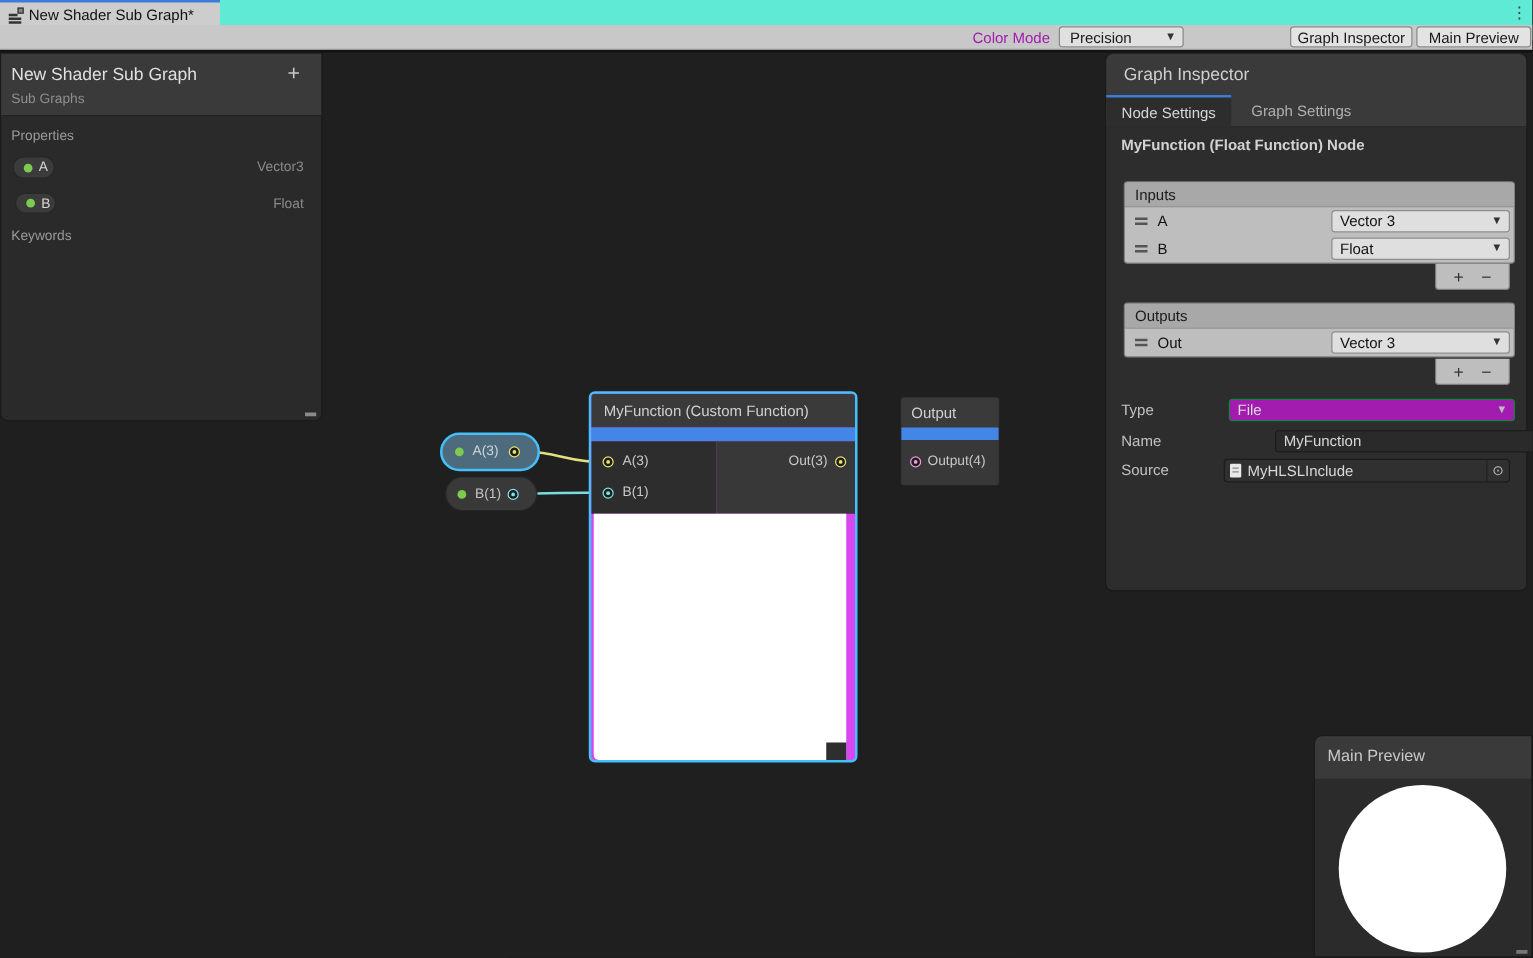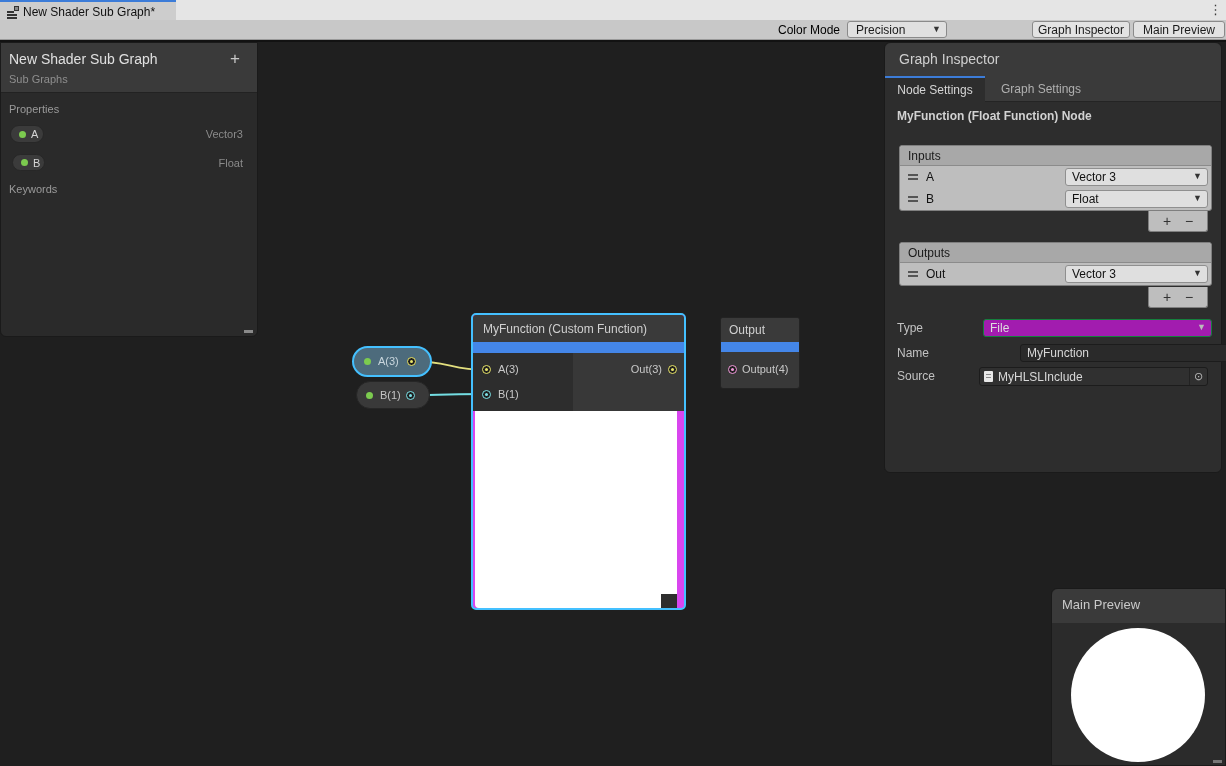--- a/index.html
+++ b/index.html
@@ -2,38 +2,38 @@
 <html><head>
 <meta charset="utf-8">
 <style>
   * { margin:0; padding:0; box-sizing:border-box; }
   html,body { width:1226px; height:766px; overflow:hidden; background:#1F1F1F;
               font-family:"Liberation Sans", sans-serif; }
   .abs { position:absolute; }
   #app { position:relative; width:1226px; height:766px; background:#1F1F1F; }
 
   
-  #tabstrip { left:0; top:0; width:1226px; height:32px; background:#e5e5e5; }
+  #tabstrip { left:0; top:0; width:1226px; height:32px; background:#5eead4; }
   #doc-tab { left:0; top:0; width:176px; height:20px; background:#CDCDCD;
              border-top:2px solid #3C7CD8; }
   .tab-icon { position:absolute; left:7px; top:4px; width:12px; height:12px; }
   .tab-icon .sq { position:absolute; right:0; top:0; width:5px; height:5px; border:1px solid #333; background:#888; }
   .tab-icon .l1,.tab-icon .l2,.tab-icon .l3 { position:absolute; left:0; height:2px; background:#333; }
   .tab-icon .l1 { top:5px; width:7px; } .tab-icon .l2 { top:8px; width:10px; } .tab-icon .l3 { top:11px; width:10px; }
   #doc-tab .label { position:absolute; left:23px; top:3px; font-size:12px; color:#111; white-space:nowrap; }
   #kebab { right:4px; top:2px; font-size:13px; color:#3a3a3a; letter-spacing:0; cursor:pointer; }
 
   
   #toolbar { left:0; top:20px; width:1226px; height:20px; background:#C8C8C8;
              border-bottom:1px solid #9A9A9A; }
   .tb-left { position:absolute; left:0; top:0; height:19px; display:flex; align-items:center; }
   .tb-btn { height:19px; padding:0 11px; display:flex; align-items:center; font-size:12px;
             color:#191919; border-right:1px solid #A2A2A2; cursor:pointer; white-space:nowrap; }
   .tb-btn.disabled { color:#8F8F8F; }
-  .tb-label { position:absolute; top:3px; font-size:12px; color:#000000; }
+  .tb-label { position:absolute; top:3px; font-size:12px; color:#a21caf; }
   .tb-drop { position:absolute; top:1px; height:17px; background:#E0E0E0; border:1px solid #8A8A8A;
              border-radius:3px; font-size:12px; color:#1a1a1a; padding:1px 18px 0 8px; cursor:pointer; }
   .tb-drop .arrow { position:absolute; right:5px; top:2px; font-size:9px; color:#333; }
   .tb-raised { position:absolute; top:1px; height:17px; background:#E3E3E3; border:1px solid #8A8A8A;
                border-radius:3px; font-size:12px; color:#1a1a1a; display:flex; align-items:center;
                justify-content:center; cursor:pointer; }
   #canvas-topline { left:0; top:40px; width:1226px; height:2px; background:#121212; }
 
   
   .panel { position:absolute; background:#2C2C2C; border:1px solid #1A1A1A; }

